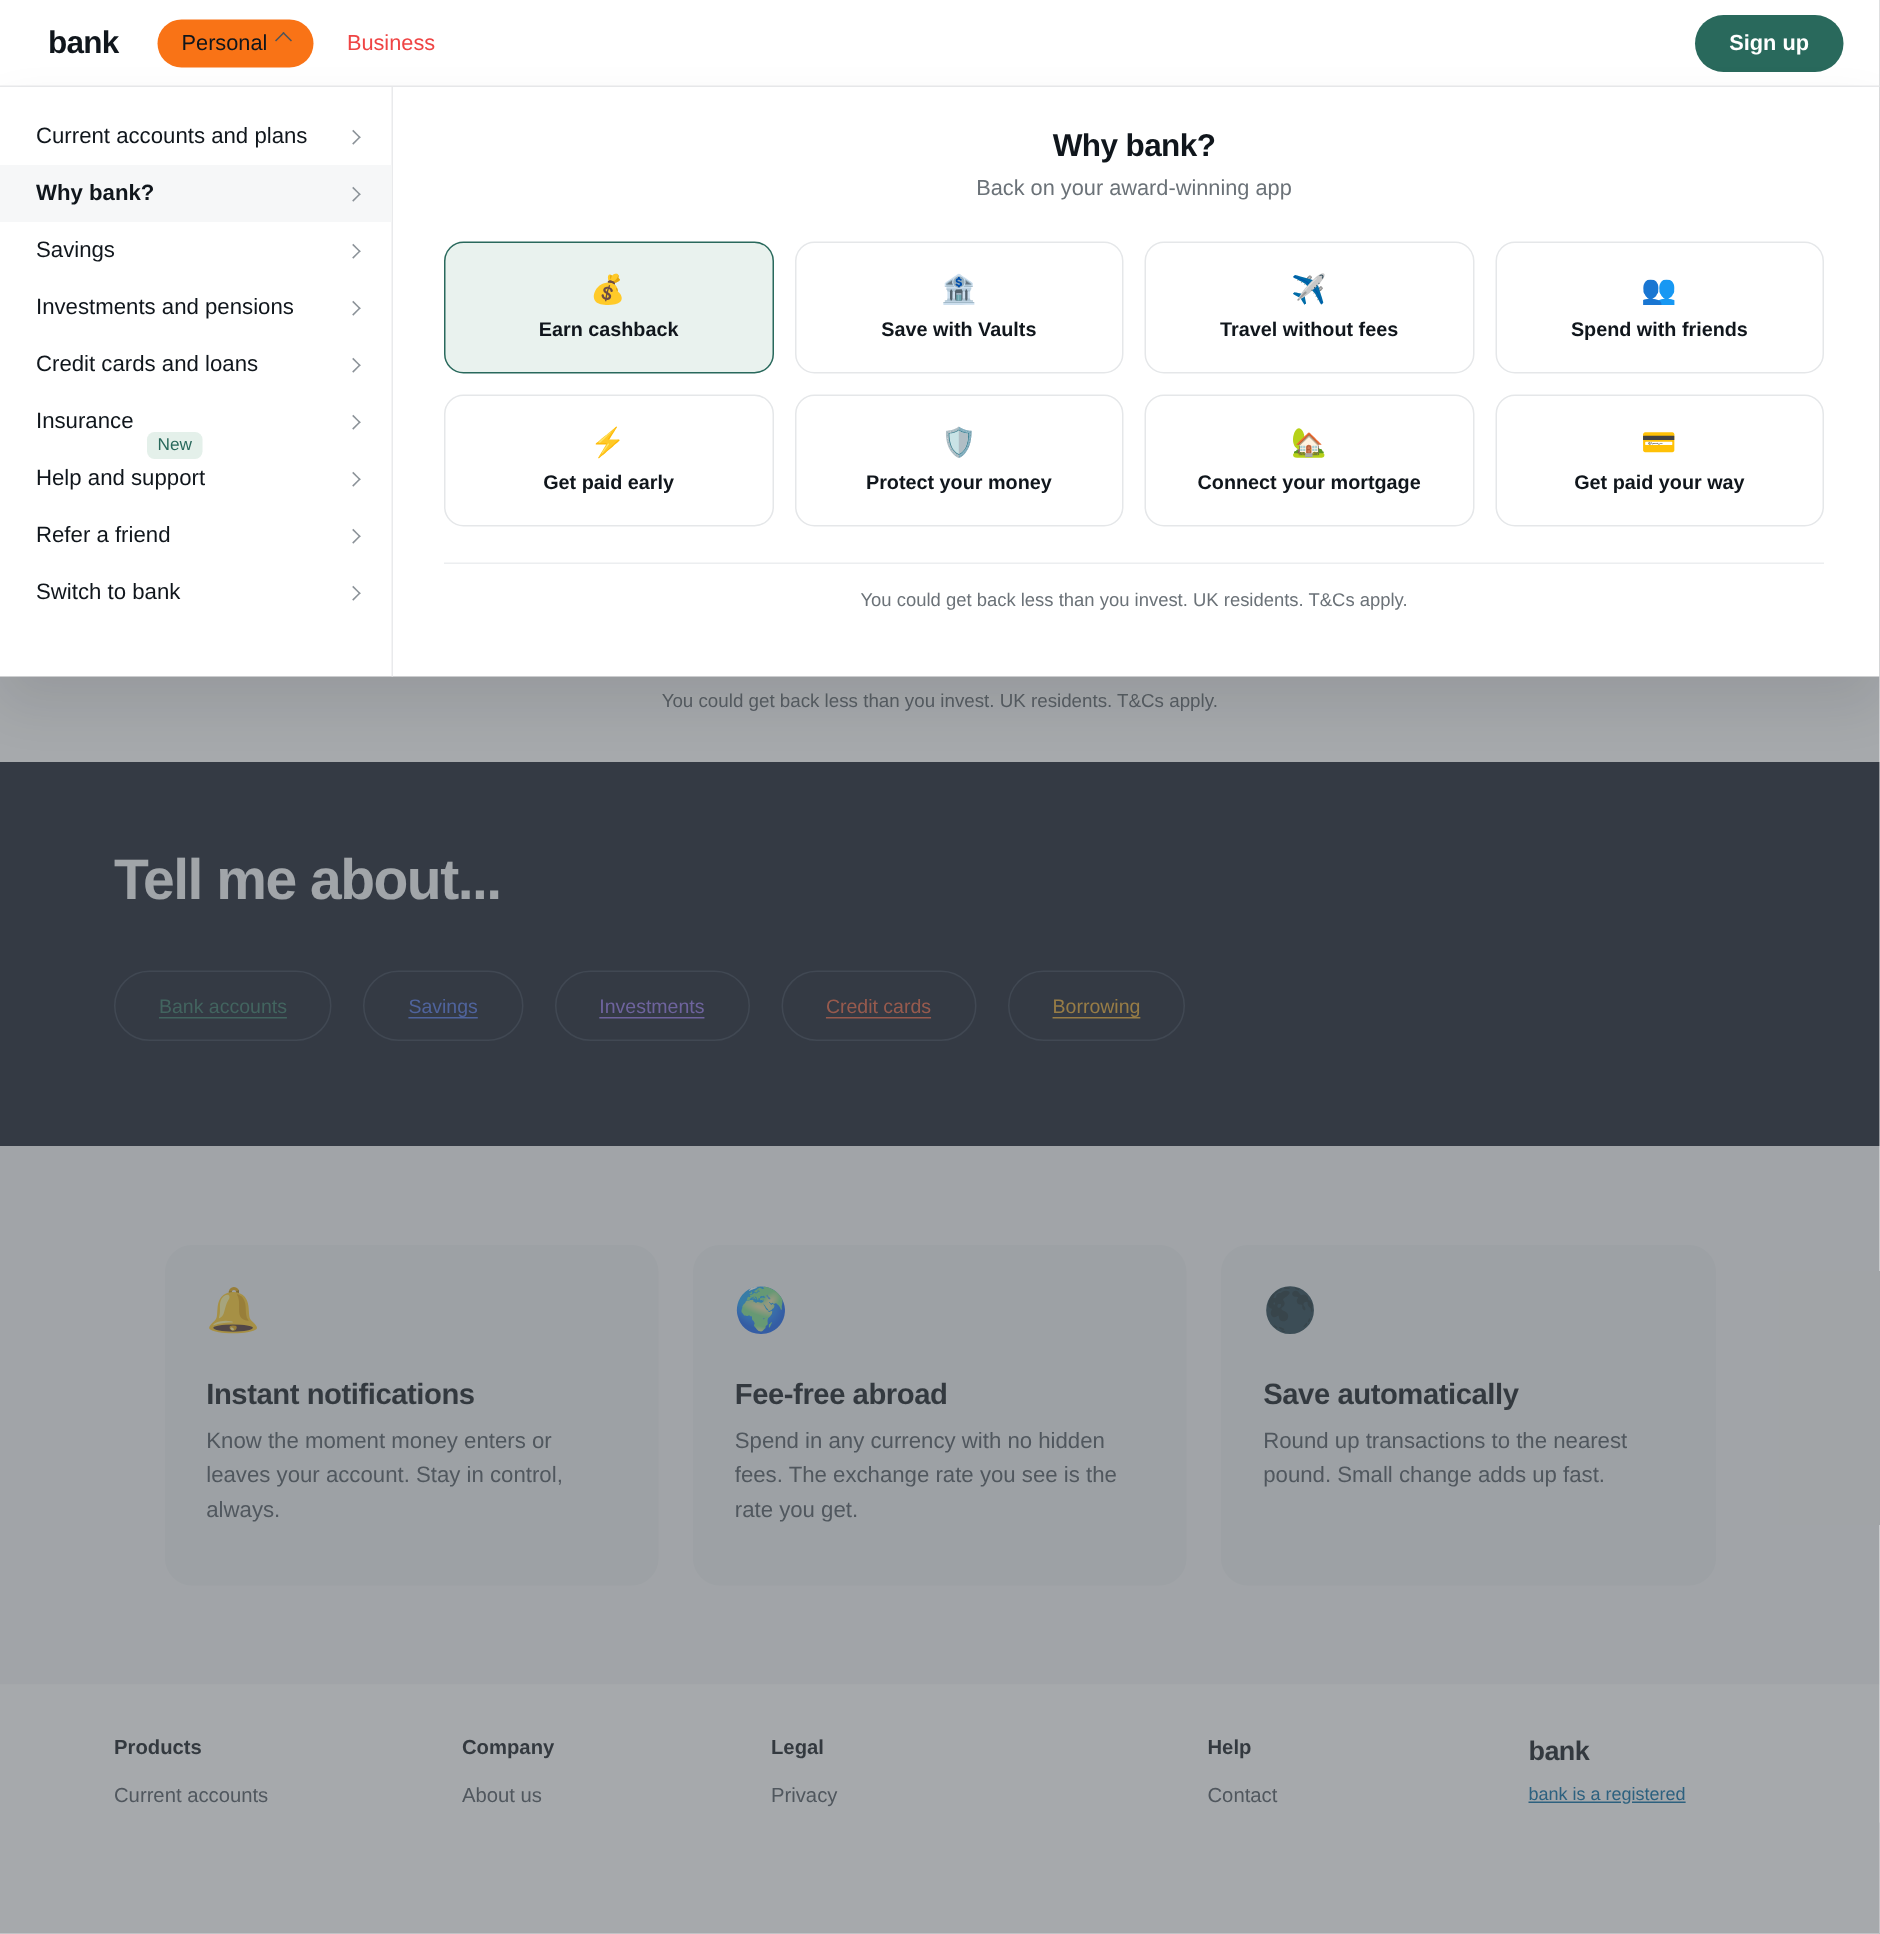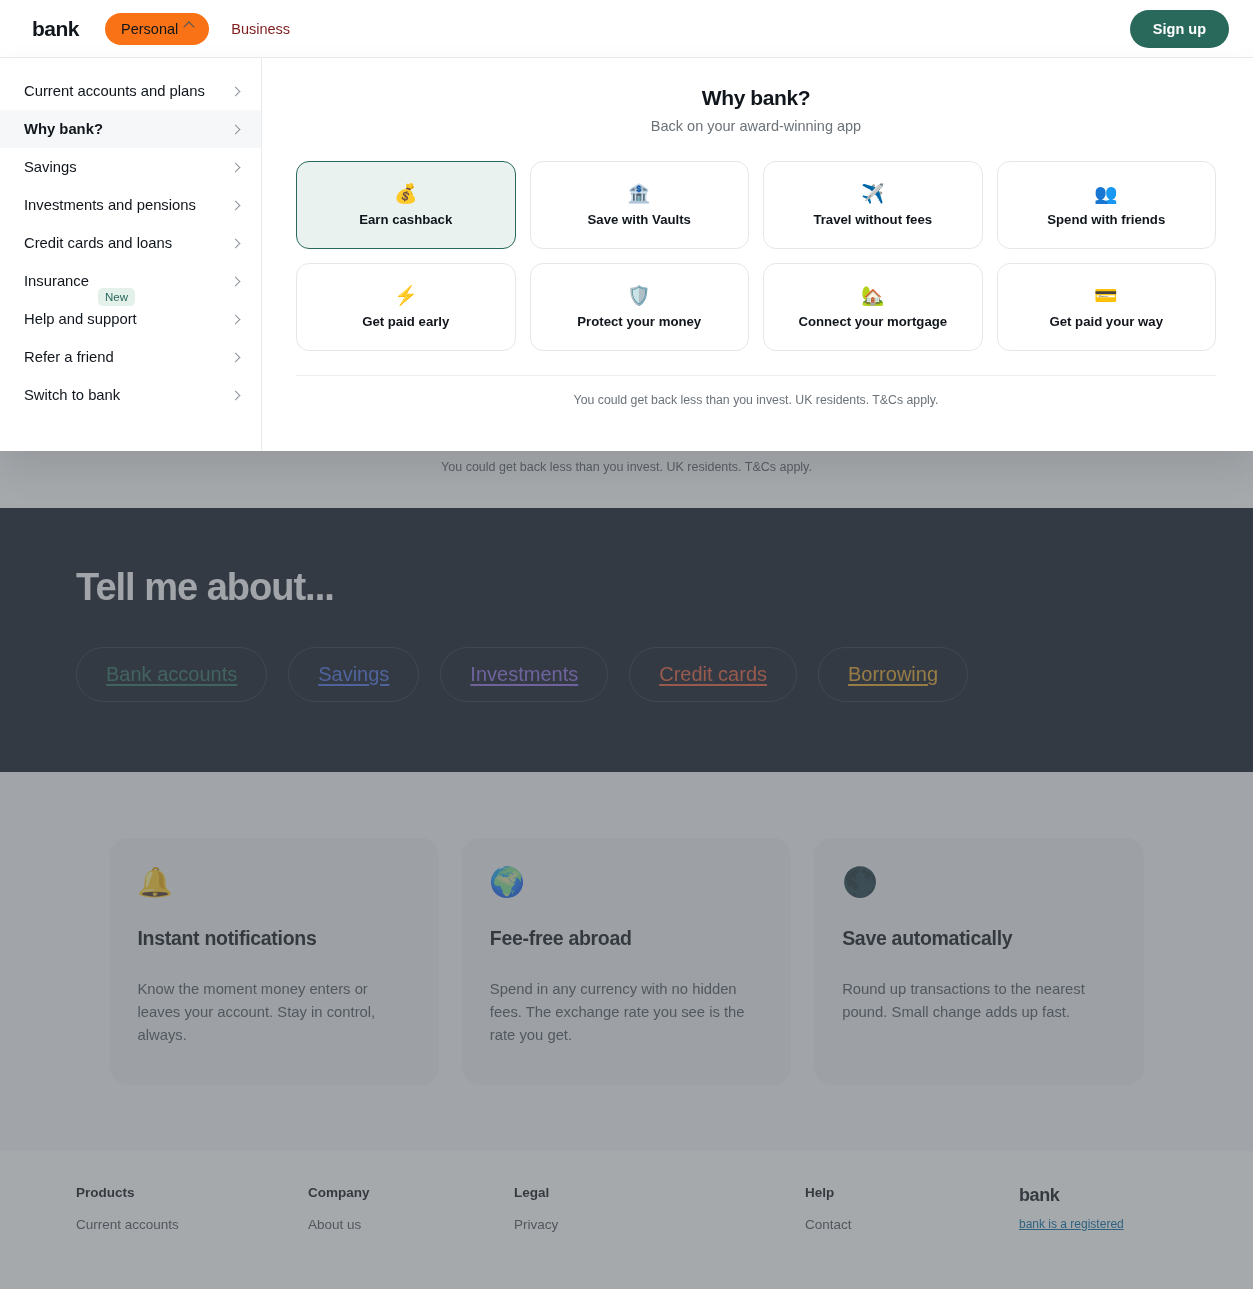--- a/index.html
+++ b/index.html
@@ -35,21 +35,21 @@
     background: #f97316; border-radius: 100px;
     padding: 8px 16px; font-size: 14.5px; color: #10161c;
     cursor: pointer; border: none;
   }
   .chev-up {
     width: 8px; height: 8px; display: inline-block;
     border-left: 1.6px solid #4c545c; border-top: 1.6px solid #4c545c;
     transform: rotate(45deg); margin-top: -3px;
   }
   .plain-tab {
-    padding: 8px 16px; font-size: 14.5px; color: #7f1d1d; cursor: pointer;
+    padding: 8px 16px; font-size: 14.5px; color: #ef4444; cursor: pointer;
   }
   .signup-btn {
     margin-left: auto;
     background: #29695c; color: #fff;
     border: none; border-radius: 100px;
     padding: 11px 23px; font-size: 14.5px; font-weight: bold;
     cursor: pointer; font-family: inherit;
   }
 
   
@@ -121,40 +121,40 @@
   
   .dark-band { background: #111827; padding: 58px 0 70px 76px; }
   .dark-title {
     font-size: 38px; font-weight: bold; color: #f4f6f8;
     letter-spacing: -1px; margin-bottom: 38px;
   }
   .chip-row { display: flex; gap: 21px; }
   .chip {
     border: 1px solid #2c3545; border-radius: 100px;
     padding: 15px 29px; cursor: pointer; background: transparent;
-    font-family: inherit; font-size: 20px;
+    font-family: inherit; font-size: 13px;
   }
   .chip span {
     text-decoration: underline; text-underline-offset: 3px;
     font-weight: normal;
   }
 
   
   .feat-band { background: #f4f5f6; padding: 66px 0; }
   .feat-grid {
     width: 1034px; margin: 0 auto;
     display: grid; grid-template-columns: repeat(3, 1fr); gap: 23px;
   }
   .feat-card {
     background: #eceef0; border-radius: 18px; padding: 30px 28px 38px;
   }
   .feat-emoji { font-size: 29px; line-height: 1; margin-bottom: 30px; }
   .feat-title {
     font-size: 19.5px; font-weight: bold; color: #10161c;
-    margin-bottom: 28px; letter-spacing: -0.3px;
+    margin-bottom: 8px; letter-spacing: -0.3px;
   }
   .feat-body { font-size: 14.8px; color: #4c545c; line-height: 1.55; }
 
   
   .footer { background: #ffffff; padding: 34px 76px 0; }
   .footer-grid {
     display: grid;
     grid-template-columns: 232px 206px 291px 214px 1fr;
   }
   .foot-head {

